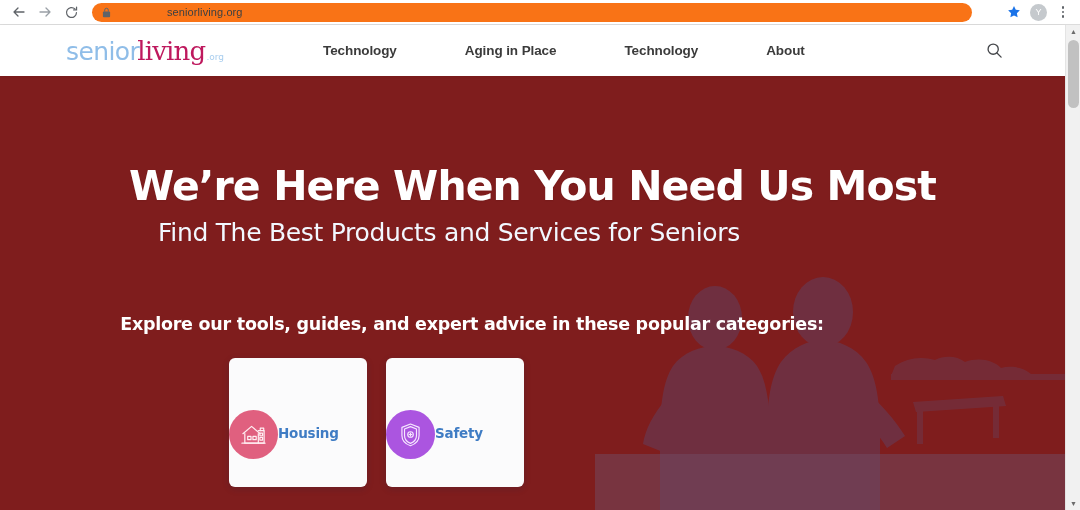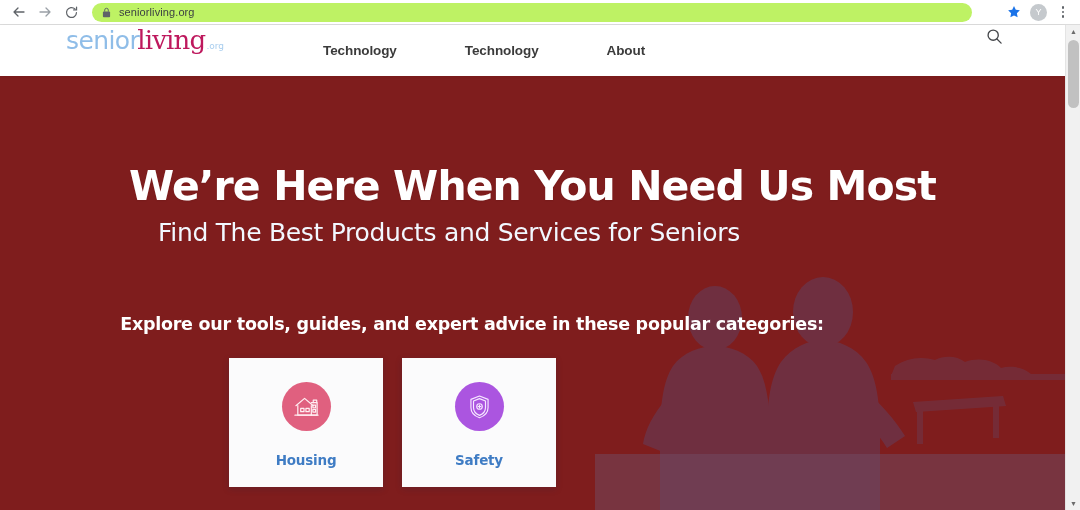--- a/index.html
+++ b/index.html
@@ -25,27 +25,28 @@
     width: 22px; height: 22px;
     display: flex; align-items: center; justify-content: center;
     color: #5f6368;
     flex: 0 0 auto;
     margin-right: 4px;
   }
   .nav-btn svg { display: block; }
   .omnibox {
     flex: 1 1 auto;
     height: 19px;
-    background: #bef264;
+    background: #f97316;
     border-radius: 10px;
     display: flex;
     align-items: center;
     padding: 0 10px;
     margin: 0 8px 0 6px;
     max-width: 880px;
+    gap: 48px;
   }
   .lock-icon { margin-right: 8px; display: flex; align-items: center; }
   .omnibox-url {
     font-size: 11px;
     color: #3c4043;
     letter-spacing: 0.1px;
     white-space: nowrap;
     overflow: hidden;
   }
   .chrome-right { display: flex; align-items: center; gap: 9px; margin-left: auto; padding-right: 2px;}
@@ -66,20 +67,21 @@
   }
   .kebab i { width: 2.5px; height: 2.5px; border-radius: 50%; background: #5f6368; display: block; }
 
   
   .site-header {
     position: absolute;
     top: 25px; left: 0;
     width: 1065px; height: 51px;
     background: #ffffff;
     display: flex;
+    align-items: center;
     box-shadow: 0 1px 3px rgba(0,0,0,0.07);
     z-index: 5;
   }
   .logo {
     margin-left: 66px;
     display: flex;
     align-items: baseline;
     user-select: none;
   }
   .logo-senior {
@@ -181,26 +183,26 @@
   
   .cards {
     position: absolute;
     top: 282px;
     left: 229px;
     display: flex;
     gap: 19px;
     z-index: 3;
   }
   .card {
-    width: 154px; height: 129px;
+    width: 138px; height: 129px;
     background: #fbfbfc;
-    border-radius: 0;
+    border-radius: 6px;
     box-shadow: 0 2px 7px rgba(10,40,80,0.18);
     display: flex;
-    flex-direction: column;
+    flex-direction: row;
     align-items: center;
     cursor: pointer;
   }
   .card-icon {
     width: 49px; height: 49px;
     border-radius: 50%;
     margin-top: 24px;
     display: flex;
     align-items: center;
     justify-content: center;
@@ -292,20 +294,21 @@
 <div class="site-header">
 
   <div class="logo">
     <span class="logo-senior">senior</span>
     <span class="logo-living">living</span>
     <span class="logo-org">.org</span>
   </div>
 
   <nav class="main-nav">
     <span class="nav-item">Technology</span>
+    <span class="nav-item">Aging in Place</span>
     <span class="nav-item">Technology</span>
     <span class="nav-item">About</span>
   </nav>
 
   <div class="search-btn">
     <svg width="17" height="17" viewBox="0 0 18 18" fill="none" stroke="#44464a" stroke-width="1.4">
       <circle cx="7.6" cy="7.6" r="5.4"></circle>
       <path d="M11.6 11.6L16 16" stroke-linecap="round"></path>
     </svg>
   </div>

